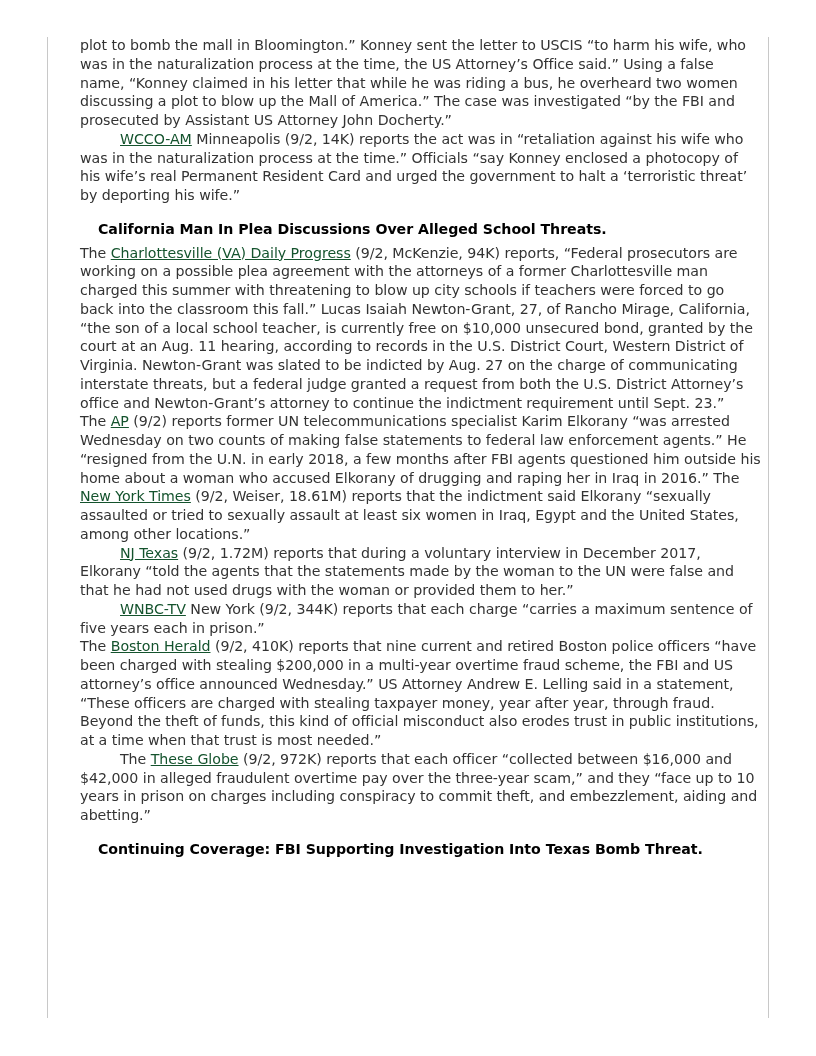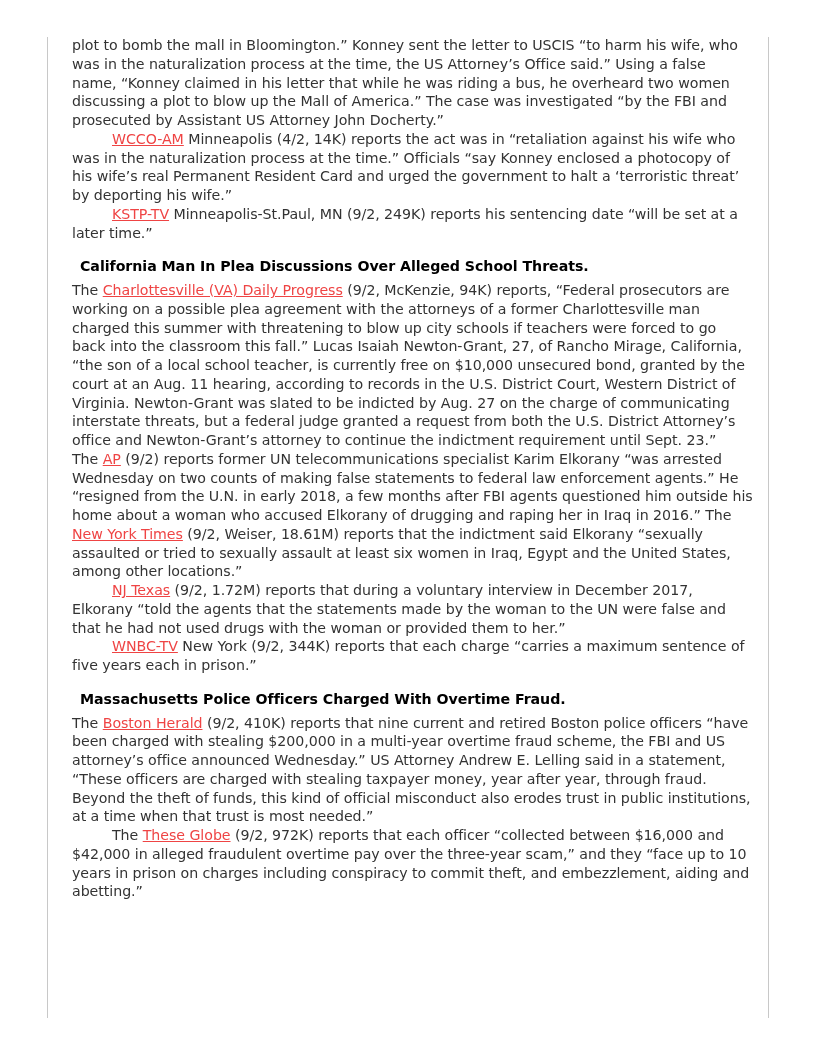--- a/index.html
+++ b/index.html
@@ -1,46 +1,45 @@
 <!DOCTYPE html>
 <html><head>
 <meta charset="utf-8">
 <style>
   html, body { margin: 0; padding: 0; background: #ffffff; }
   body { width: 816px; height: 1056px; position: relative; overflow: hidden;
          font-family: "DejaVu Sans", sans-serif; color: #333333; }
   .frame { position: absolute; left: 47px; top: 37px; width: 720px; height: 981px;
            border-left: 1px solid #c8c8c8; border-right: 1px solid #c8c8c8; }
-  .content { position: absolute; left: 72px; top: 36px; width: 682px;
+  .content { position: absolute; left: 80px; top: 36px; width: 682px;
              font-size: 14.2px; line-height: 18.75px; letter-spacing: -0.05px; }
   p { margin: 0; }
   .indent { text-indent: 40px; }
-  h3 { margin: 8px; font-size: 14.2px; line-height: 18.75px; font-weight: bold; color: #000; }
+  h3 { margin: 18px; font-size: 14.2px; line-height: 18.75px; font-weight: bold; color: #000; }
   .h-gap { margin-top: 15px; margin-bottom: 5px; }
-  a { color: #ef4444; text-decoration: underline; }
+  a { color: #14532d; text-decoration: underline; }
 </style>
 </head>
 <body>
 
 <div class="frame"></div>
 <div class="content" id="content">
     <div>
       <p><span>plot to bomb the mall in Bloomington.” Konney sent the letter to USCIS “to harm his wife, who was in the naturalization process at the time, the US Attorney’s Office said.” Using a false name, “Konney claimed in his letter that while he was riding a bus, he overheard two women discussing a plot to blow up the Mall of America.” The case was investigated “by the FBI and prosecuted by Assistant US Attorney John Docherty.”</span></p>
-      <p class="indent"><a href="#">WCCO-AM</a><span> Minneapolis (4/2, 14K) reports the act was in “retaliation against his wife who was in the naturalization process at the time.” Officials “say Konney enclosed a photocopy of his wife’s real Permanent Resident Card and urged the government to halt a ‘terroristic threat’ by deporting his wife.”</span></p>
-      <p class="indent"><a href="#">KSTP-TV</a><span> Minneapolis-St.Paul, MN (9/2, 249K) reports his sentencing date “will be set at a later time.”</span></p>
+      <p class="indent"><a href="#">WCCO-AM</a><span> Minneapolis (9/2, 14K) reports the act was in “retaliation against his wife who was in the naturalization process at the time.” Officials “say Konney enclosed a photocopy of his wife’s real Permanent Resident Card and urged the government to halt a ‘terroristic threat’ by deporting his wife.”</span></p>
     </div>
     <div>
       <h3 class="h-gap">California Man In Plea Discussions Over Alleged School Threats.</h3>
       <p><span>The </span><a href="#">Charlottesville (VA) Daily Progress</a><span> (9/2, McKenzie, 94K) reports, “Federal prosecutors are working on a possible plea agreement with the attorneys of a former Charlottesville man charged this summer with threatening to blow up city schools if teachers were forced to go back into the classroom this fall.” Lucas Isaiah Newton-Grant, 27, of Rancho Mirage, California, “the son of a local school teacher, is currently free on $10,000 unsecured bond, granted by the court at an Aug. 11 hearing, according to records in the U.S. District Court, Western District of Virginia. Newton-Grant was slated to be indicted by Aug. 27 on the charge of communicating interstate threats, but a federal judge granted a request from both the U.S. District Attorney’s office and Newton-Grant’s attorney to continue the indictment requirement until Sept. 23.”</span></p>
     </div>
     <div>
       <p><span>The </span><a href="#">AP</a><span> (9/2) reports former UN telecommunications specialist Karim Elkorany “was arrested Wednesday on two counts of making false statements to federal law enforcement agents.” He “resigned from the U.N. in early 2018, a few months after FBI agents questioned him outside his home about a woman who accused Elkorany of drugging and raping her in Iraq in 2016.” The </span><a href="#">New York Times</a><span> (9/2, Weiser, 18.61M) reports that the indictment said Elkorany “sexually assaulted or tried to sexually assault at least six women in Iraq, Egypt and the United States, among other locations.”</span></p>
       <p class="indent"><a href="#">NJ Texas</a><span> (9/2, 1.72M) reports that during a voluntary interview in December 2017, Elkorany “told the agents that the statements made by the woman to the UN were false and that he had not used drugs with the woman or provided them to her.”</span></p>
       <p class="indent"><a href="#">WNBC-TV</a><span> New York (9/2, 344K) reports that each charge “carries a maximum sentence of five years each in prison.”</span></p>
     </div>
     <div>
-      <h3 class="h-gap">Massachusetts Police Officers Charged With Overtime Fraud.</h3>
       <p><span>The </span><a href="#">Boston Herald</a><span> (9/2, 410K) reports that nine current and retired Boston police officers “have been charged with stealing $200,000 in a multi-year overtime fraud scheme, the FBI and US attorney’s office announced Wednesday.” US Attorney Andrew E. Lelling said in a statement, “These officers are charged with stealing taxpayer money, year after year, through fraud. Beyond the theft of funds, this kind of official misconduct also erodes trust in public institutions, at a time when that trust is most needed.”</span></p>
       <p class="indent"><span>The </span><a href="#">These Globe</a><span> (9/2, 972K) reports that each officer “collected between $16,000 and $42,000 in alleged fraudulent overtime pay over the three-year scam,” and they “face up to 10 years in prison on charges including conspiracy to commit theft, and embezzlement, aiding and abetting.”</span></p>
     </div>
     <div>
+      <h3 class="h-gap">Continuing Coverage: FBI Supporting Investigation Into Texas Bomb Threat.</h3>
     </div>
   </div>
 
 </body></html>

